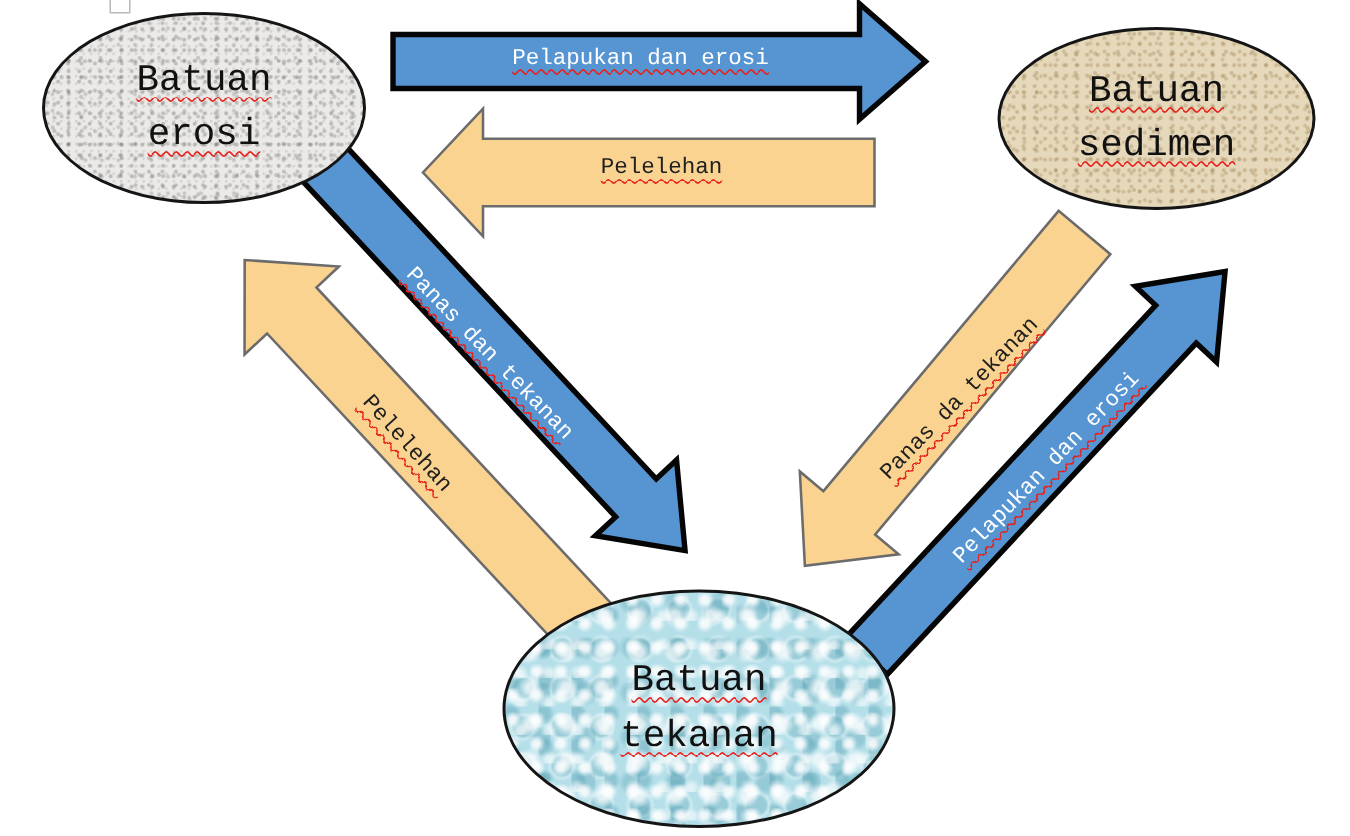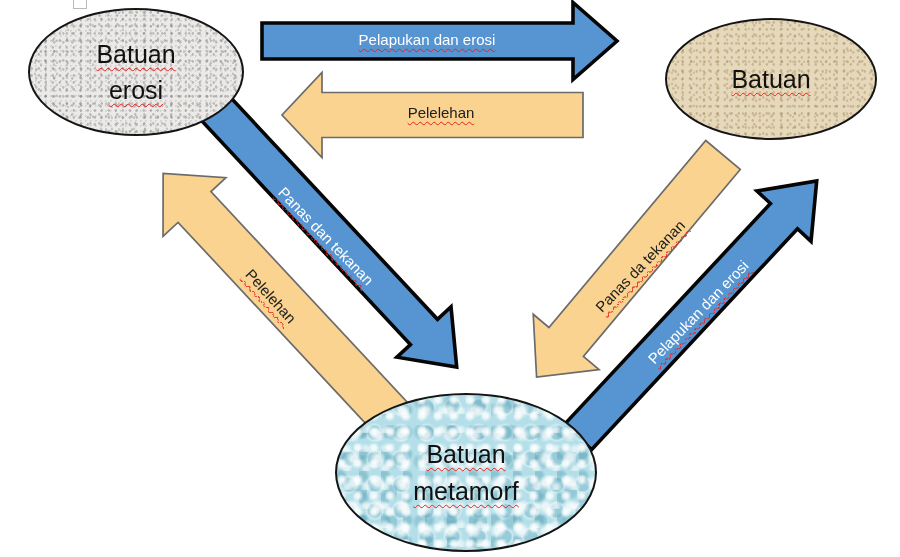--- a/index.html
+++ b/index.html
@@ -1,18 +1,18 @@
 <!DOCTYPE html>
 <html><head>
 <meta charset="utf-8">
 <style>
   html,body{margin:0;padding:0;background:#fff;}
   #stage{
     position:relative;width:900px;height:557px;overflow:hidden;background:#ffffff;
-    font-family:Liberation Sans, sans-serif;
+    font-family:Liberation Mono, monospace;
   }
   svg{position:absolute;left:0;top:0;z-index:1;}
   .blue-arrow{stroke:#050505;stroke-width:3.6;stroke-miterlimit:12;}
   .yellow-arrow{stroke:#6b6b6b;stroke-width:1.7;stroke-miterlimit:12;}
 
   .node{
     position:absolute;z-index:2;border:2.5px solid #151515;border-radius:50%;
     display:flex;flex-direction:column;align-items:center;justify-content:center;
     text-align:center;color:#111;font-size:25px;line-height:1.45;
     box-sizing:border-box;
@@ -109,24 +109,25 @@
       <polygon class="blue-arrow" points="0,-18.5 302,-18.5 302,-37 350,0 302,37 302,18.5 0,18.5" fill="#5695d2"></polygon>
     </g>
   </svg>
 
   <div class="node" id="node-beku">
     <span class="u">Batuan</span>
     <span class="u">erosi</span>
   </div>
   <div class="node" id="node-sedimen">
     <span class="u">Batuan</span>
+    <span class="u">sedimen</span>
   </div>
   <div class="node" id="node-metamorf">
     <span class="u">Batuan</span>
-    <span class="u">metamorf</span>
+    <span class="u">tekanan</span>
   </div>
 
   <div class="alabel light" id="lbl-top-blue">Pelapukan dan erosi</div>
   <div class="alabel dark" id="lbl-top-yellow">Pelelehan</div>
   <div class="alabel light" id="lbl-left-blue">Panas dan tekanan</div>
   <div class="alabel dark" id="lbl-left-yellow">Pelelehan</div>
   <div class="alabel dark" id="lbl-right-yellow">Panas da tekanan</div>
   <div class="alabel light" id="lbl-right-blue">Pelapukan dan erosi</div>
 
 </div>

